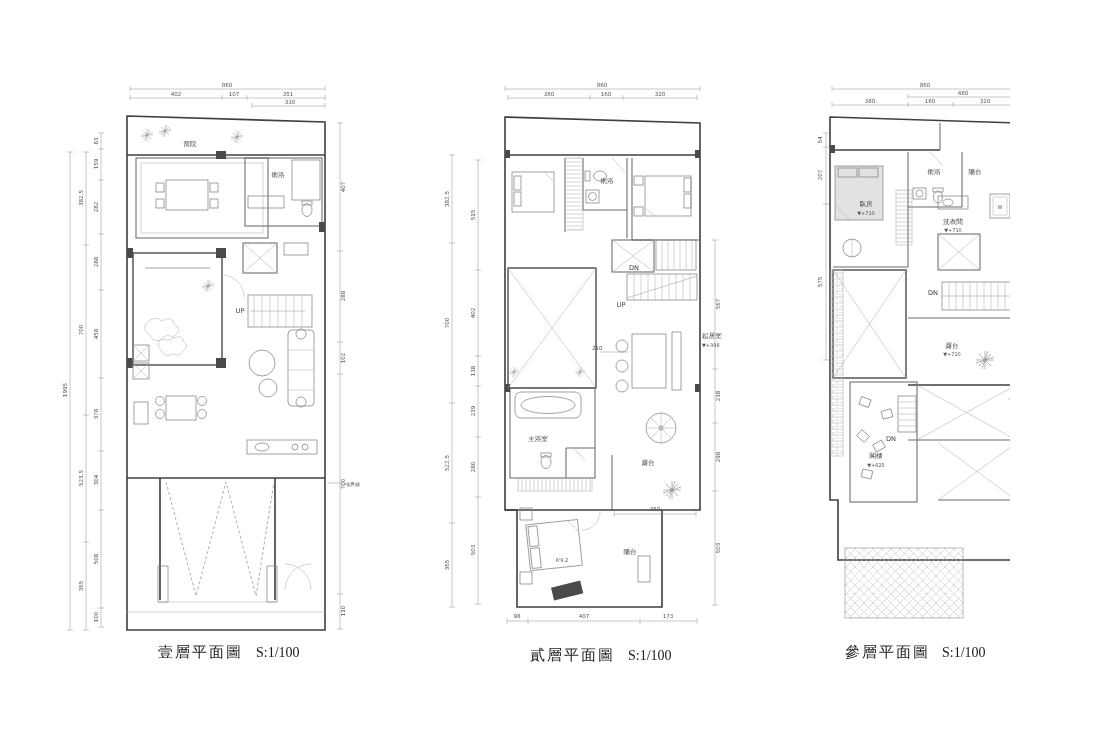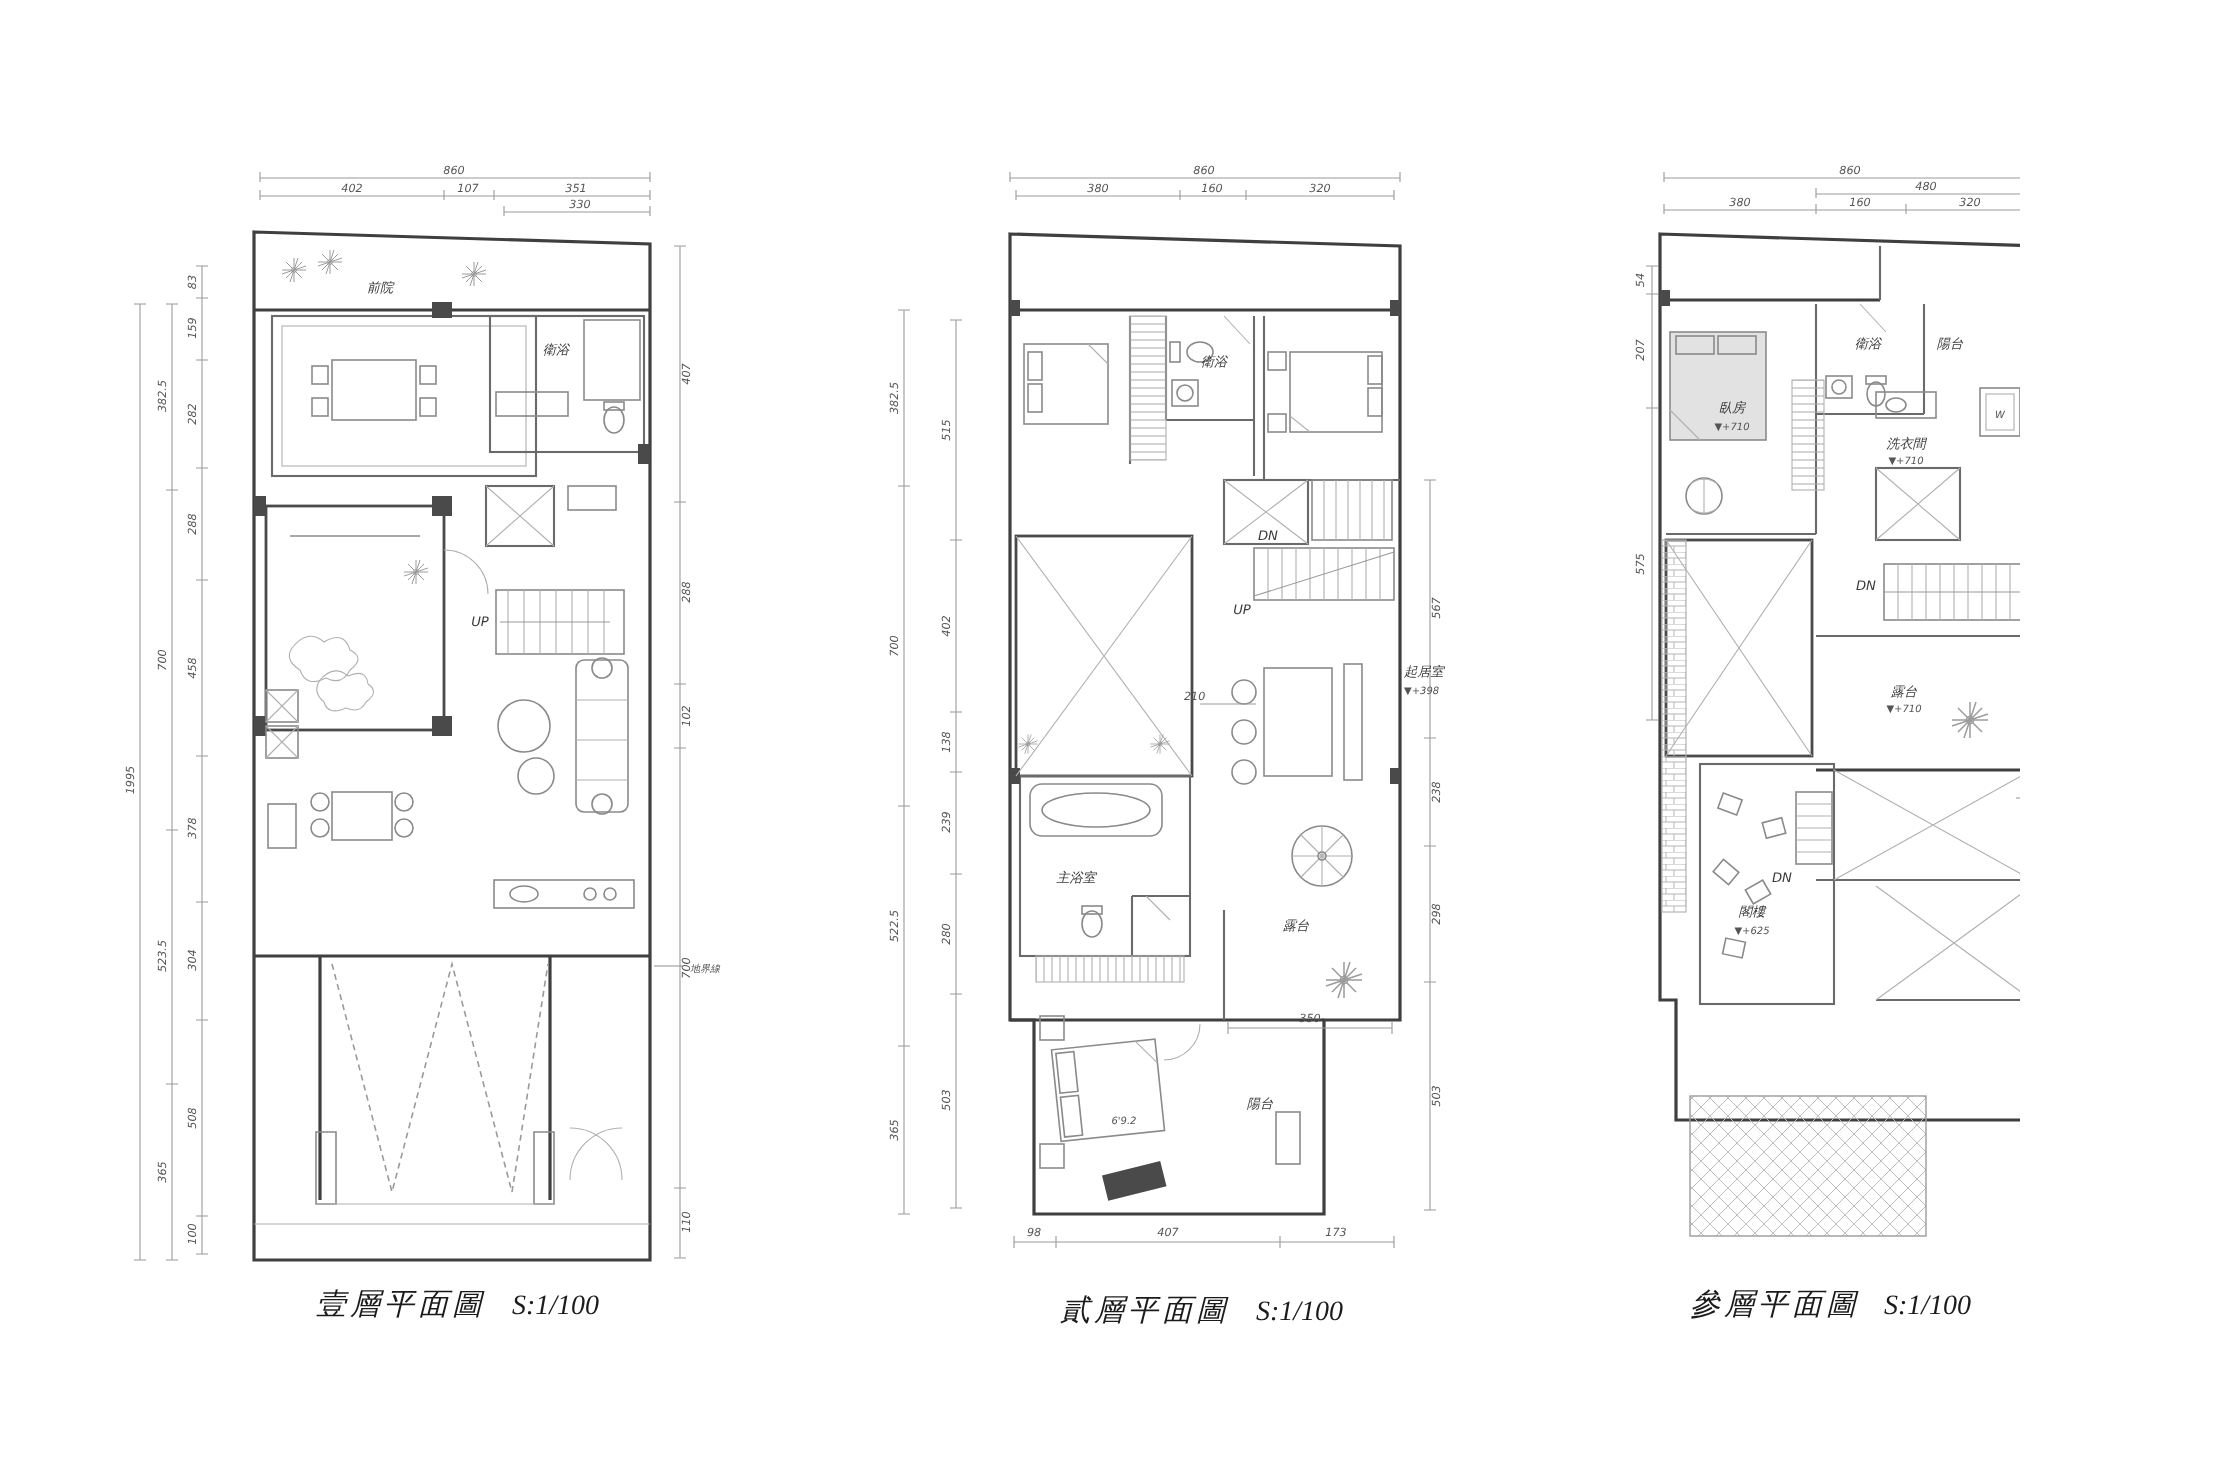--- a/index.html
+++ b/index.html
@@ -1,17 +1,17 @@
 <!DOCTYPE html>
 <html><head>
 <meta charset="utf-8">
 <style>
   html,body{margin:0;padding:0;background:#fff;}
   .sheet{position:relative;width:1010px;height:740px;background:#ffffff;overflow:hidden;
-         font-family:"Liberation Sans",sans-serif;font-style:italic;}
+         font-family:"Liberation Sans",sans-serif;}
   svg text{font-family:"DejaVu Sans",sans-serif;}
   .w   {stroke:#3f3f3f;stroke-width:1.6;fill:none;}
   .rm  {stroke:#6a6a6a;stroke-width:1.05;fill:none;}
   .rm2 {stroke:#4a4a4a;stroke-width:1.4;fill:none;}
   .fx  {stroke:#8a8a8a;stroke-width:0.8;fill:none;}
   .t   {stroke:#b0b0b0;stroke-width:0.55;fill:none;}
   .dim {stroke:#9a9a9a;stroke-width:0.55;fill:none;}
   .dash{stroke:#9a9a9a;stroke-width:0.8;fill:none;stroke-dasharray:3 2.2;}
   .col {fill:#4a4a4a;stroke:none;}
   .bedfill{fill:#e2e2e2;stroke:#8a8a8a;stroke-width:0.8;}

